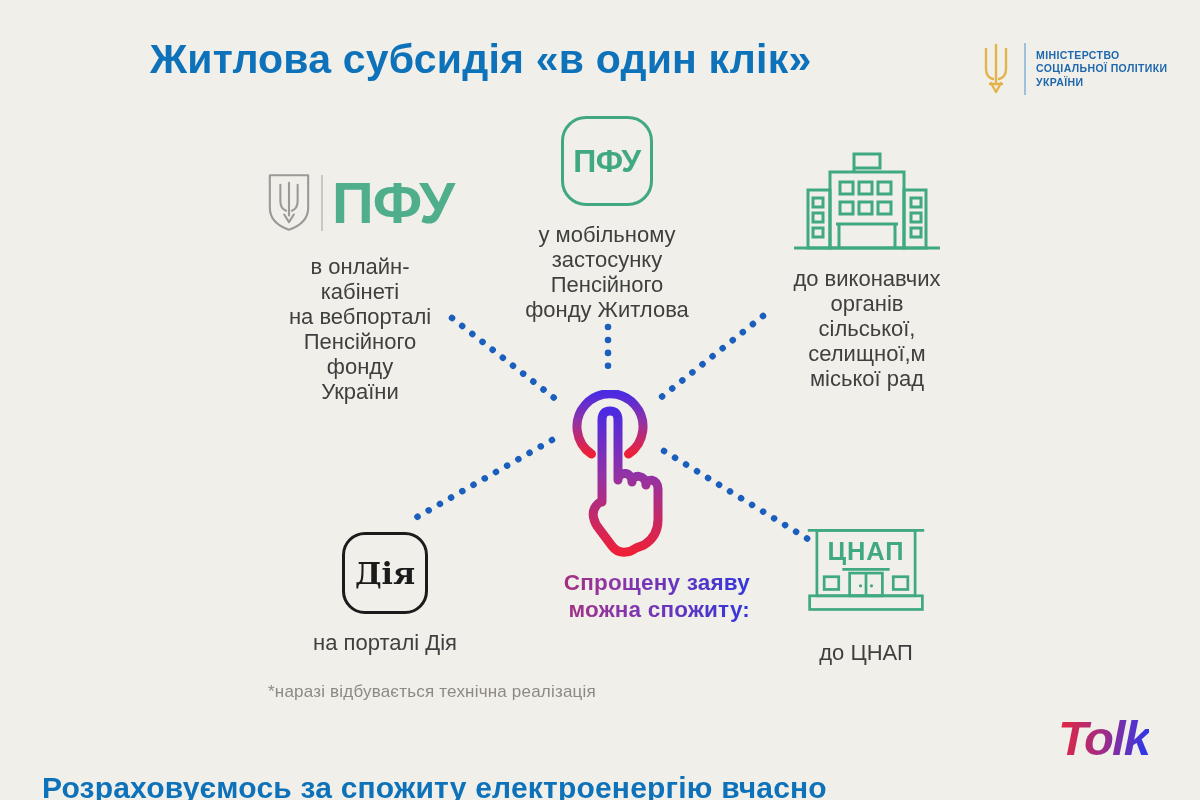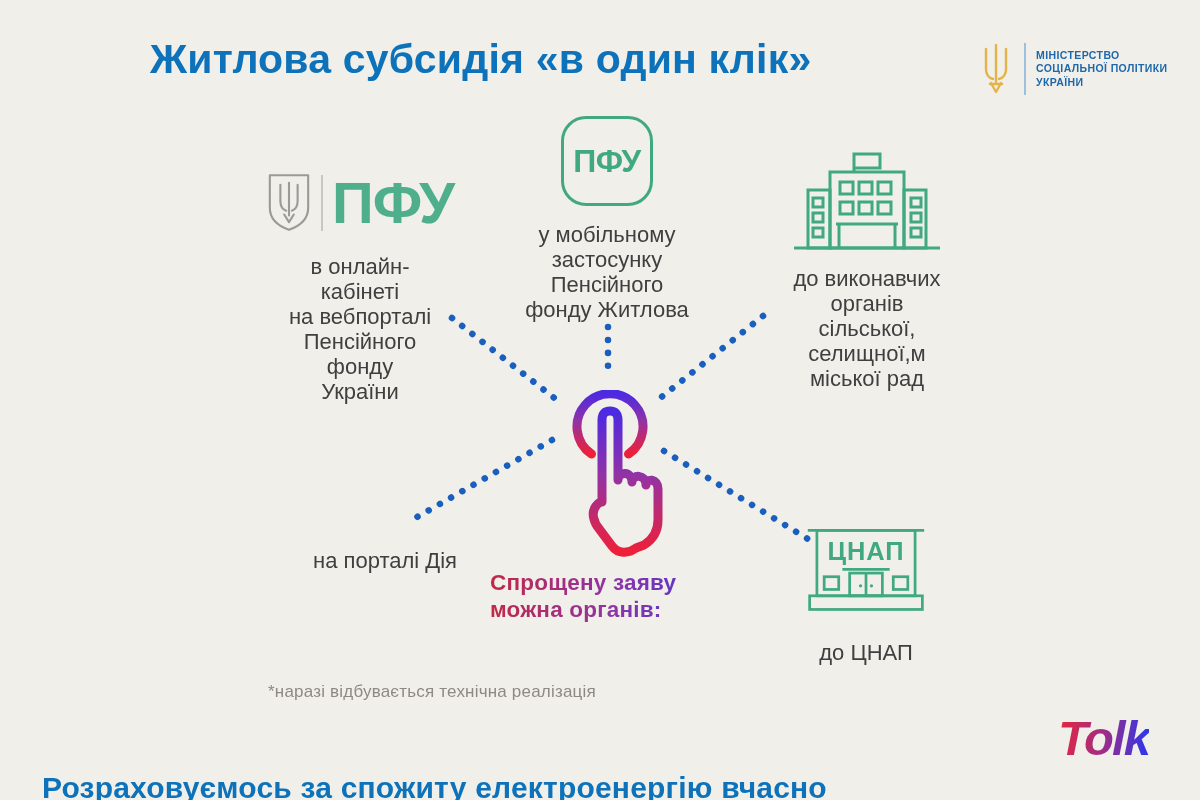--- a/index.html
+++ b/index.html
@@ -28,21 +28,21 @@
   .app-badge span{font-size:32px;font-weight:700;color:#41a982;letter-spacing:-0.5px;}
 
   .diia-badge{width:80px;height:76px;border:3.5px solid #1b1b1b;border-radius:23px;
     margin:0 auto 15px auto;display:flex;align-items:center;justify-content:center;}
   .diia-badge span{font-family:"DejaVu Serif",serif;font-size:30px;font-weight:600;color:#1b1b1b;}
 
   .icon-svg{display:block;margin:0 auto;}
   .mb8{margin-bottom:8px;}
 
   
-  .center-heading{position:absolute;left:490px;top:569px;width:260px;text-align:left;}
+  .center-heading{position:absolute;left:490px;top:569px;width:260px;text-align:right;}
   .grad-text{font-size:22.5px;line-height:27px;font-weight:800;letter-spacing:0.2px;
     background:linear-gradient(90deg,#c22745 0%,#8d35a8 48%,#3136dd 100%);
     -webkit-background-clip:text;background-clip:text;color:transparent;}
 
   .footnote{position:absolute;left:268px;top:682px;font-size:17px;color:#8d8a85;letter-spacing:0.2px;}
 
   .slogan{position:absolute;left:42px;top:724px;font-size:30px;font-weight:700;color:#0d72b9;letter-spacing:0.2px;margin-top:47px;}
 
   .tolk{position:absolute;left:1058px;top:710px;font-size:49px;font-weight:900;font-style:italic;
     letter-spacing:-2px;
@@ -175,24 +175,27 @@
                L84 158
                C76 164 66 164 60 156
                L48 140
                C41 132 39 122 44 116
                C46 113 48 112 50 112 Z"></path>
     </g>
   </svg>
 
   <div class="center-heading">
     <div class="grad-text">Спрощену заяву</div>
-    <div class="grad-text">можна органів:</div>
+    <div class="grad-text">можна спожиту:</div>
   </div>
 
   <div class="block" style="left:300px;top:532px;width:170px;">
+    <div class="diia-badge">
+      <span>Дія</span>
+    </div>
     <div class="label">на порталі Дія</div>
   </div>
 
   <div class="block" style="left:780px;top:524px;width:172px;">
     <svg class="icon-svg mb8" width="128" height="100" viewBox="0 0 140 110">
       <g fill="none" stroke="#41a982" stroke-width="3">
         <line x1="6" y1="7" x2="134" y2="7"></line>
         <rect x="16" y="7" width="108" height="72"></rect>
         <path d="M44 50 H96"></path>
         <rect x="24" y="58" width="16" height="14"></rect>

